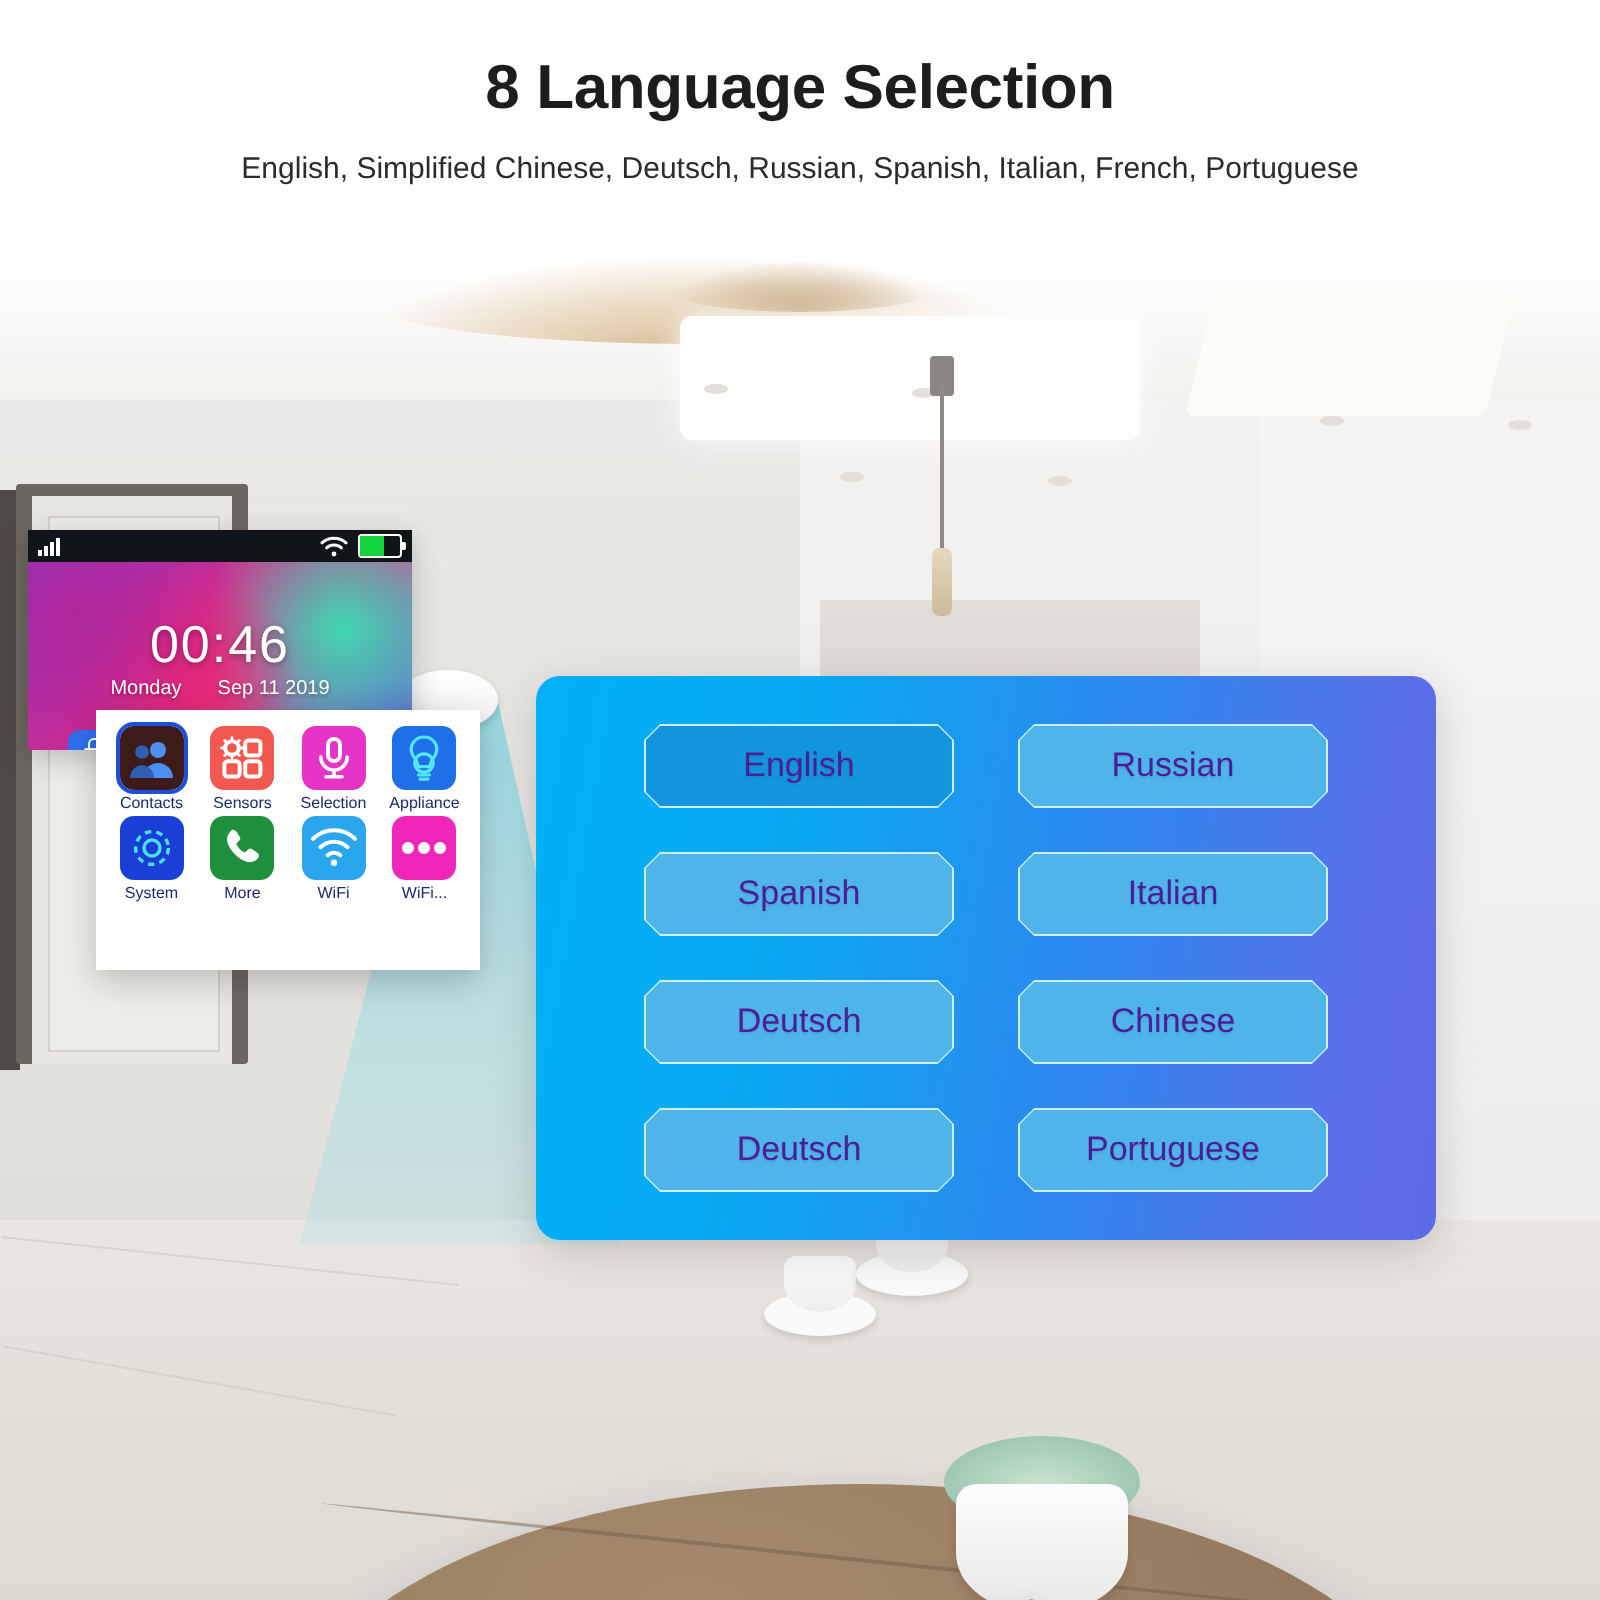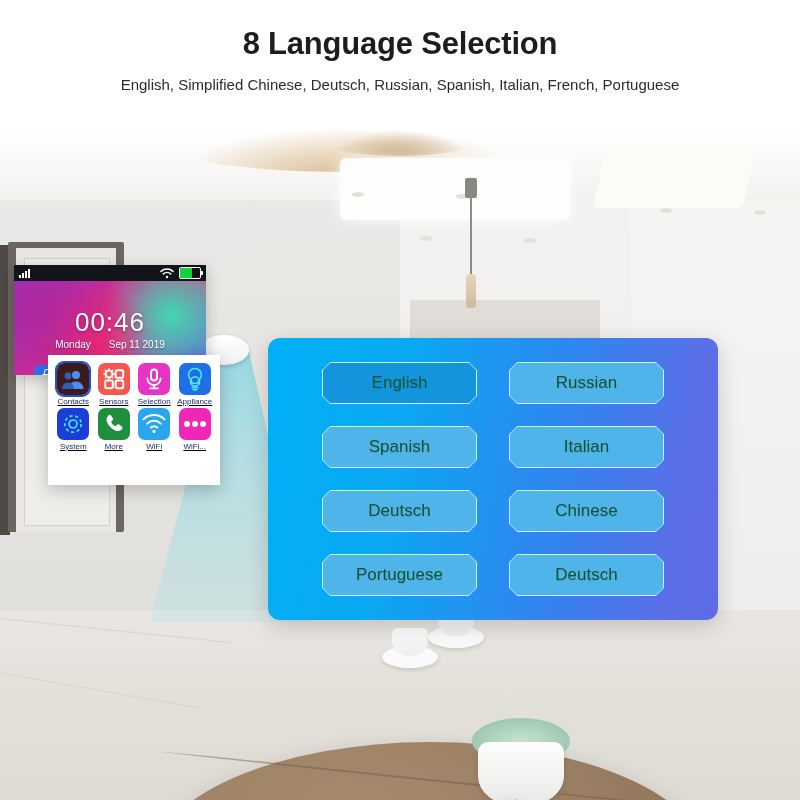--- a/index.html
+++ b/index.html
@@ -119,37 +119,37 @@
         font-family:"Liberation Sans",sans-serif;}
   .datebar{position:absolute;left:0;top:74px;width:192px;display:flex;justify-content:center;gap:18px;
         color:#fff;font-size:10px;text-shadow:0 1px 2px rgba(0,0,0,.35);}
   .lock-icon{position:absolute;left:20px;top:100px;width:26px;height:26px;border-radius:6px;background:#2f6ff0;
         display:flex;align-items:center;justify-content:center;}
   .lock-glyph{width:11px;height:8px;background:#fff;border-radius:1px;position:relative;}
   .lock-glyph::before{content:"";position:absolute;left:2.5px;top:-5px;width:6px;height:6px;border:1.6px solid #fff;
         border-bottom:none;border-radius:3px 3px 0 0;}
 
   
-  .appcard{position:absolute;left:48px;top:355px;width:172px;height:130px;background:#ffffff;
-        box-shadow:0 5px 16px rgba(0,0,0,.22);padding:8px 6px 20px 6px;box-sizing:border-box;text-decoration:underline;}
+  .appcard{position:absolute;left:48px;top:355px;width:192px;height:130px;background:#ffffff;
+        box-shadow:0 5px 16px rgba(0,0,0,.22);padding:8px 6px 20px 6px;box-sizing:border-box;}
   .appgrid{display:grid;grid-template-columns:repeat(4,1fr);gap:2px 2px;}
   .app{display:flex;flex-direction:column;align-items:center;gap:2px;}
   .app-ico{width:32px;height:32px;border-radius:7px;display:flex;align-items:center;justify-content:center;position:relative;}
   .app-ico.sel{outline:2px solid #1d4fd8;outline-offset:0px;}
   .app-lbl{font-size:8px;color:#1b2a6b;font-family:"Liberation Sans",sans-serif;white-space:nowrap;}
   .g-white{fill:none;stroke:#fff;stroke-width:2;}
 
   
   .lang-panel{position:absolute;left:268px;top:338px;width:450px;height:282px;border-radius:12px;
         background:linear-gradient(100deg,#00b0f6 0%,#09a9f2 28%,#2f86ef 62%,#5a6fe8 88%,#5e6ae6 100%);
         box-shadow:0 6px 22px rgba(0,0,0,.17);
         display:flex;align-items:center;justify-content:center;}
   .lang-grid{display:grid;grid-template-columns:repeat(2,155px);grid-auto-rows:42px;gap:22px 32px;}
   .lang-btn{position:relative;display:flex;align-items:center;justify-content:center;
-        font-size:17px;color:#14532d;cursor:pointer;
+        font-size:17px;color:#4c1d95;cursor:pointer;
         background:#4fb4ea;
         clip-path:polygon(8px 0,calc(100% - 8px) 0,100% 8px,100% calc(100% - 8px),calc(100% - 8px) 100%,8px 100%,0 calc(100% - 8px),0 8px);
         border-radius:2px;
         font-family:"Liberation Sans",sans-serif;}
   .lang-btn::before{content:"";position:absolute;inset:0;
         clip-path:polygon(8px 0,calc(100% - 8px) 0,100% 8px,100% calc(100% - 8px),calc(100% - 8px) 100%,8px 100%,0 calc(100% - 8px),0 8px);
         background:linear-gradient(#bfe9ff,#bfe9ff) padding-box;
         -webkit-mask:none;pointer-events:none;opacity:0;}
   .lang-btn .edge{position:absolute;inset:0;
         clip-path:polygon(8px 0,calc(100% - 8px) 0,100% 8px,100% calc(100% - 8px),calc(100% - 8px) 100%,8px 100%,0 calc(100% - 8px),0 8px);
@@ -409,25 +409,25 @@
 
       <div class="lang-btn">
         <span class="edge"></span>
         <span class="face"></span>
         <span class="lang-lbl">Chinese</span>
       </div>
 
       <div class="lang-btn">
         <span class="edge"></span>
         <span class="face"></span>
+        <span class="lang-lbl">Deutsch</span>
+      </div>
+
+      <div class="lang-btn">
+        <span class="edge"></span>
+        <span class="face"></span>
         <span class="lang-lbl">Portuguese</span>
       </div>
 
-      <div class="lang-btn">
-        <span class="edge"></span>
-        <span class="face"></span>
-        <span class="lang-lbl">Deutsch</span>
-      </div>
-
     </div>
   </div>
 
 </div>
 
 </body></html>

